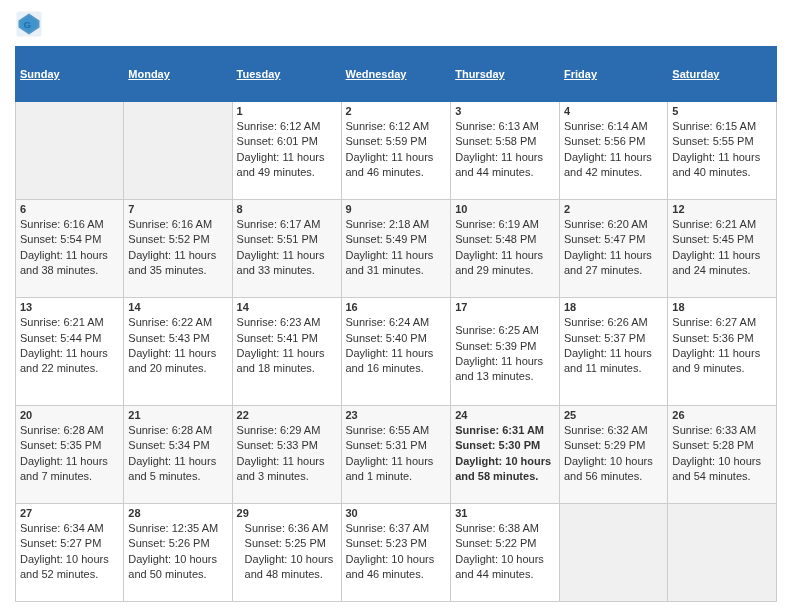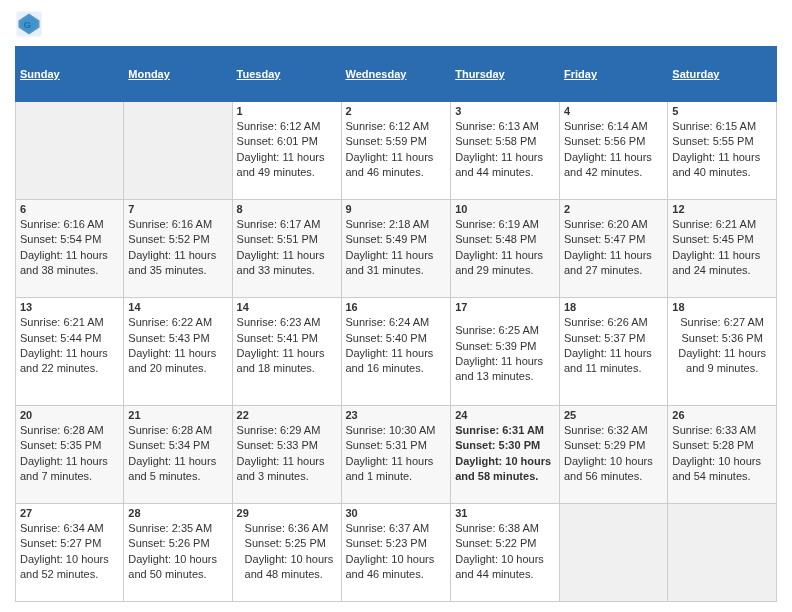--- a/index.html
+++ b/index.html
@@ -244,21 +244,21 @@
 Daylight: 11 hours and 13 minutes.</div>
           </td>
           <td>
             <span class="day-number">18</span>
             <div class="day-info" style="white-space: pre-line;">Sunrise: 6:26 AM
 Sunset: 5:37 PM
 Daylight: 11 hours and 11 minutes.</div>
           </td>
           <td>
             <span class="day-number">18</span>
-            <div class="day-info" style="white-space: pre-line; text-align: center;">Sunrise: 6:27 AM
+            <div class="day-info" style="white-space: pre-line;">Sunrise: 6:27 AM
 Sunset: 5:36 PM
 Daylight: 11 hours and 9 minutes.</div>
           </td>
         </tr>
         <tr class="week-row">
           <td>
             <span class="day-number">20</span>
             <div class="day-info" style="white-space: pre-line;">Sunrise: 6:28 AM
 Sunset: 5:35 PM
 Daylight: 11 hours and 7 minutes.</div>
@@ -270,21 +270,21 @@
 Daylight: 11 hours and 5 minutes.</div>
           </td>
           <td>
             <span class="day-number">22</span>
             <div class="day-info" style="white-space: pre-line;">Sunrise: 6:29 AM
 Sunset: 5:33 PM
 Daylight: 11 hours and 3 minutes.</div>
           </td>
           <td>
             <span class="day-number">23</span>
-            <div class="day-info" style="white-space: pre-line;">Sunrise: 10:30 AM
+            <div class="day-info" style="white-space: pre-line;">Sunrise: 6:55 AM
 Sunset: 5:31 PM
 Daylight: 11 hours and 1 minute.</div>
           </td>
           <td>
             <span class="day-number">24</span>
             <div class="day-info" style="white-space: pre-line; font-weight: bold;">Sunrise: 6:31 AM
 Sunset: 5:30 PM
 Daylight: 10 hours and 58 minutes.</div>
           </td>
           <td>
@@ -302,21 +302,21 @@
         </tr>
         <tr class="week-row">
           <td>
             <span class="day-number">27</span>
             <div class="day-info" style="white-space: pre-line;">Sunrise: 6:34 AM
 Sunset: 5:27 PM
 Daylight: 10 hours and 52 minutes.</div>
           </td>
           <td>
             <span class="day-number">28</span>
-            <div class="day-info" style="white-space: pre-line;">Sunrise: 2:35 AM
+            <div class="day-info" style="white-space: pre-line;">Sunrise: 12:35 AM
 Sunset: 5:26 PM
 Daylight: 10 hours and 50 minutes.</div>
           </td>
           <td>
             <span class="day-number">29</span>
             <div class="day-info" style="white-space: pre-line; margin-left: 8px;">Sunrise: 6:36 AM
 Sunset: 5:25 PM
 Daylight: 10 hours and 48 minutes.</div>
           </td>
           <td>

